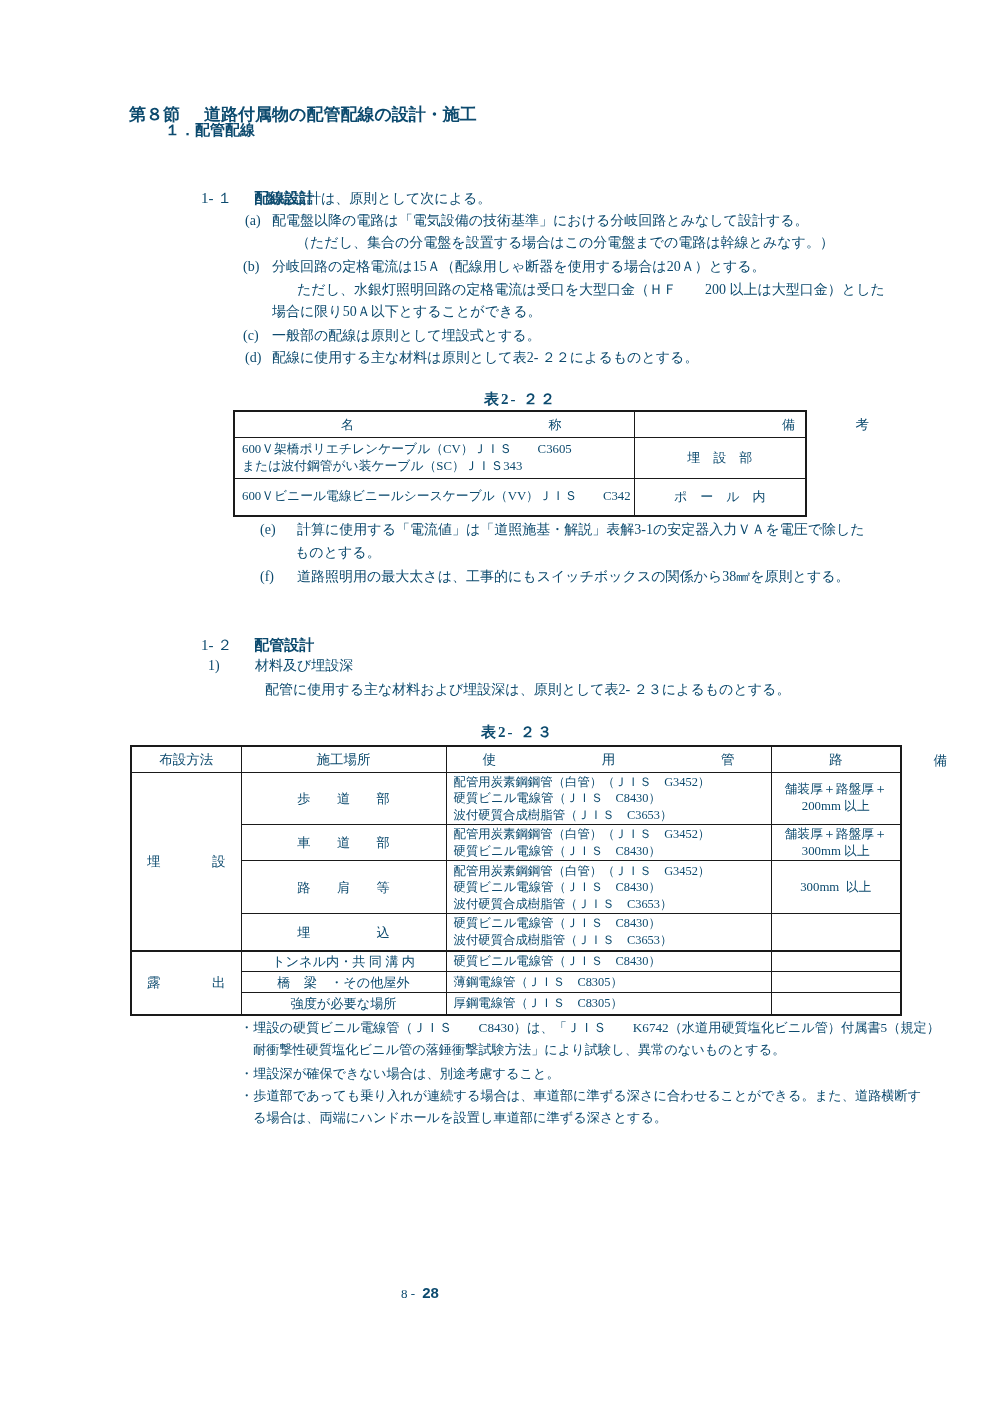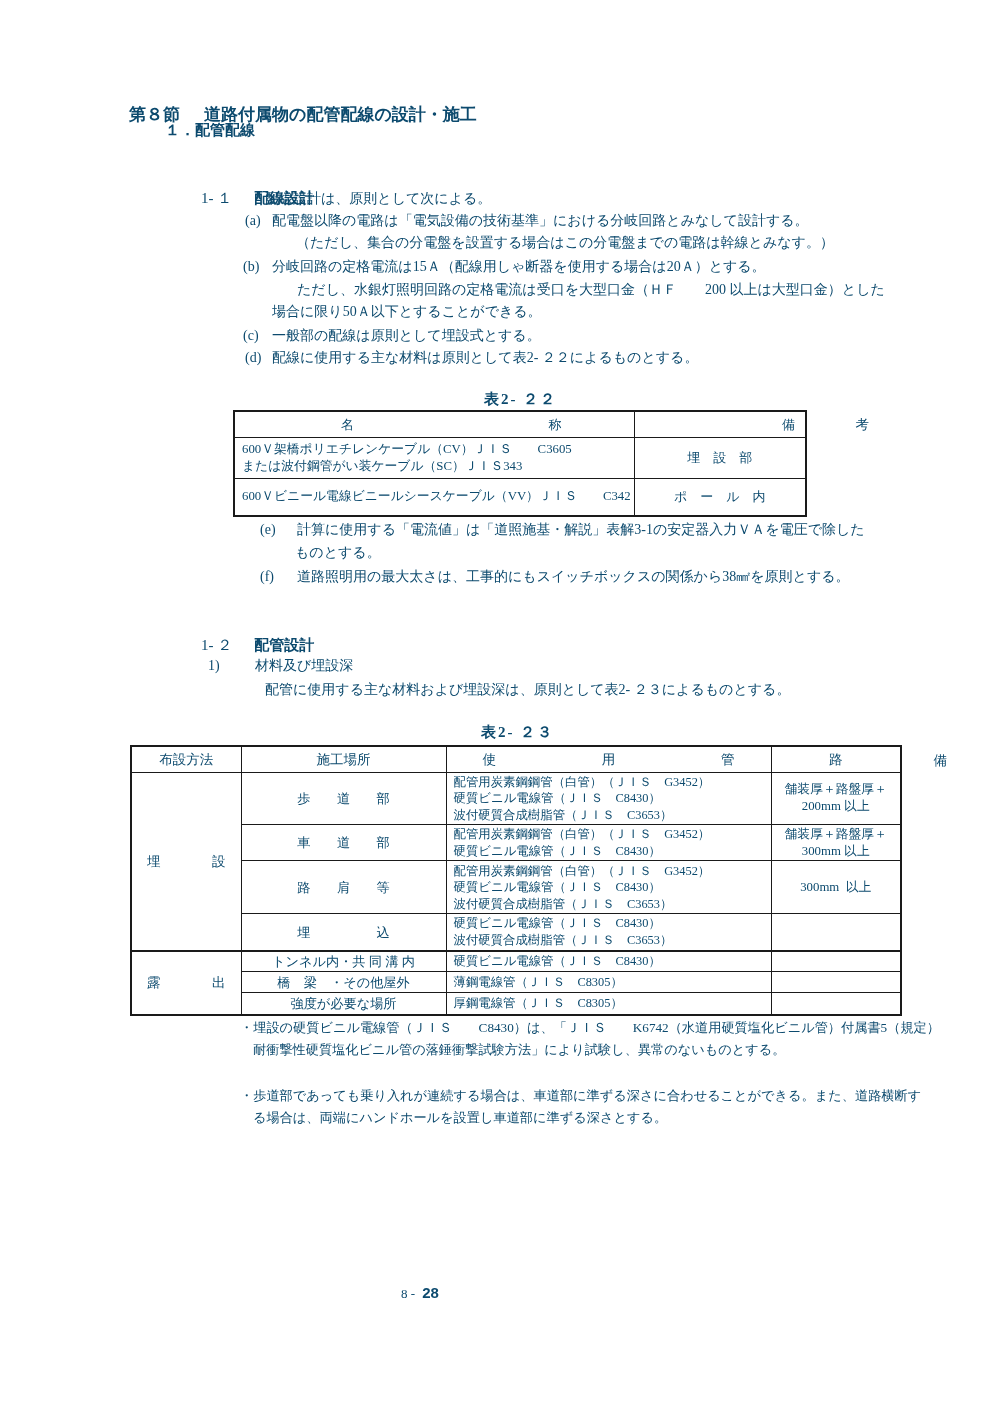--- a/index.html
+++ b/index.html
@@ -254,20 +254,21 @@
         </td>
         <td class="depth"></td>
       </tr>
     </tbody>
       </table>
     <span class="ovf" style="right:-45px;top:7px;">備</span>
   </div>
 
   <div class="abs fs13" style="left:240px;top:1018px;">・埋設の硬質ビニル電線管（ＪＩＳ　　C8430）は、「ＪＩＳ　　K6742（水道用硬質塩化ビニル管）付属書5（規定）</div>
   <div class="abs fs13" style="left:253px;top:1040px;">耐衝撃性硬質塩化ビニル管の落錘衝撃試験方法」により試験し、異常のないものとする。</div>
+  <div class="abs fs13" style="left:240px;top:1064px;">・埋設深が確保できない場合は、別途考慮すること。</div>
   <div class="abs fs13" style="left:240px;top:1086px;">・歩道部であっても乗り入れが連続する場合は、車道部に準ずる深さに合わせることができる。また、道路横断す</div>
   <div class="abs fs13" style="left:253px;top:1108px;">る場合は、両端にハンドホールを設置し車道部に準ずる深さとする。</div>
 
   <div class="footer">
     <span>8 -</span><span class="num">28</span>
   </div>
 
 </div>
 
 </body></html>

